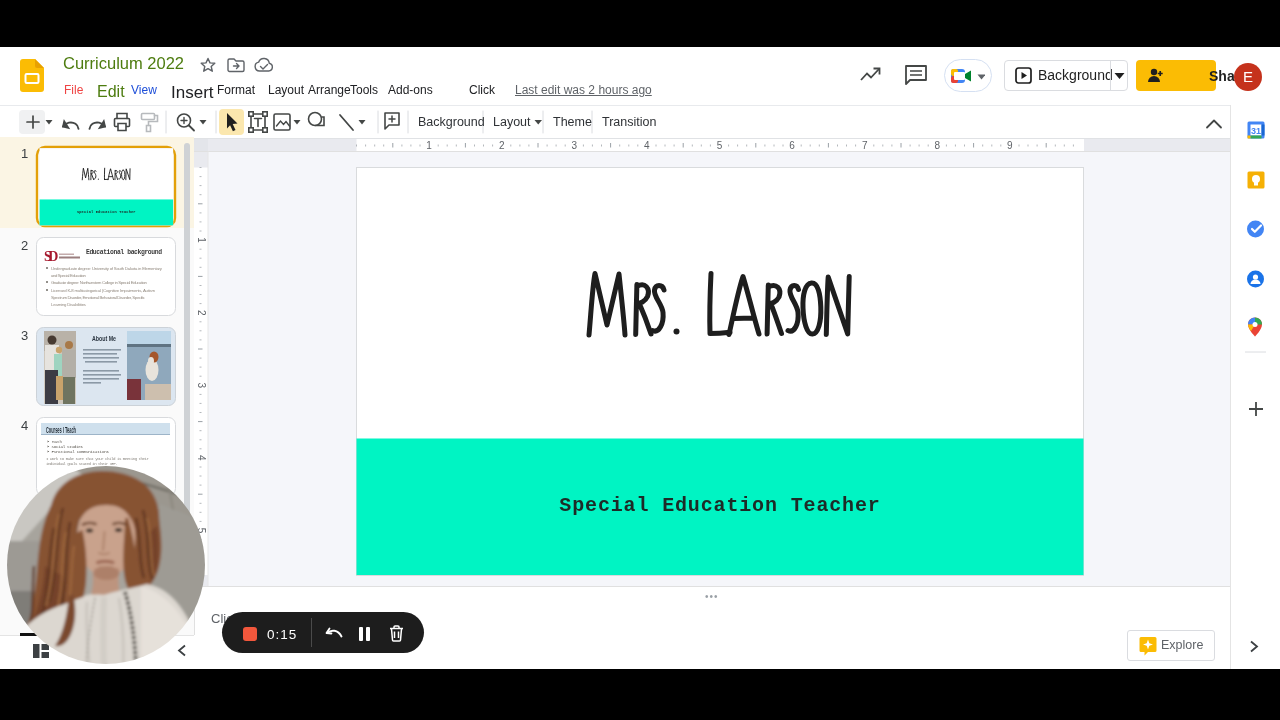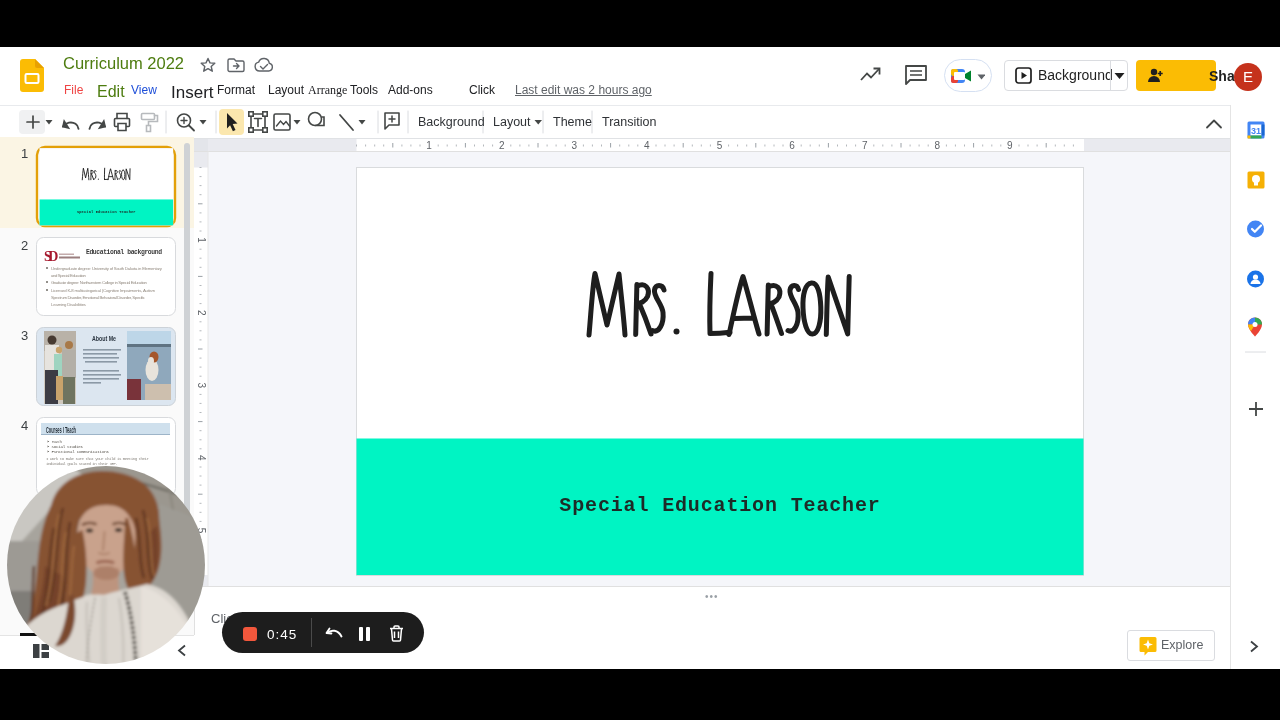--- a/index.html
+++ b/index.html
@@ -33,21 +33,21 @@
       </g>
     </g>
   </svg>
 
   <span class="abs" style="left:64px;top:36px;font-size:12px;color:#ef4444;">File</span>
     <span class="abs" style="left:97px;top:36px;font-size:16px;color:#4d7c0f;text-align:right;">Edit</span>
     <span class="abs" style="left:131px;top:36px;font-size:12px;color:#1d4ed8;">View</span>
     <span class="abs" style="left:171px;top:36px;font-size:17px;color:#202124;">Insert</span>
     <span class="abs" style="left:217px;top:36px;font-size:12px;color:#202124;">Format</span>
     <span class="abs" style="left:268px;top:36px;font-size:12px;color:#202124;">Layout</span>
-    <span class="abs" style="left:308px;top:36px;font-size:12px;color:#202124;font-family:Liberation Serif, serif;">Arrange</span>
+    <span class="abs" style="left:308px;top:36px;font-size:12px;color:#202124;">Arrange</span>
     <span class="abs" style="left:350px;top:36px;font-size:12px;color:#202124;">Tools</span>
     <span class="abs" style="left:388px;top:36px;font-size:12px;color:#202124;">Add-ons</span>
     <span class="abs" style="left:469px;top:36px;font-size:12px;color:#202124;">Click</span>
     <span class="abs" style="left:515px;top:36px;font-size:12px;color:#5f6368;text-decoration:underline;">Last edit was 2 hours ago</span>
 
   <svg class="abs" style="left:859px;top:18px" width="24" height="20" viewBox="0 0 24 20">
     <path d="M2 15 L8 8.5 L12 12.5 L20 4" fill="none" stroke="#444746" stroke-width="1.8"></path>
     <path d="M14.5 3.5 h6 v6" fill="none" stroke="#444746" stroke-width="1.8"></path>
   </svg>
   <svg class="abs" style="left:904px;top:17px" width="24" height="22" viewBox="0 0 24 22">
@@ -429,21 +429,21 @@
     <use href="#slideg"></use>
   </svg>
 
   <div class="abs" style="left:195px;top:539px;width:1035px;height:14px;background:#fff;border-top:1px solid #e0e0e0;"></div>
   <div class="abs" style="left:705px;top:544px;width:16px;height:3px;color:#9aa0a6;font-size:10px;letter-spacing:1px;">•••</div>
   <div class="abs" style="left:195px;top:553px;width:1035px;height:69px;background:#fff;"></div>
   <div class="abs" style="left:211px;top:563.5px;font-size:13px;color:#5f6368;">Click to add speaker notes</div>
 
   <div class="abs" style="left:222px;top:565px;width:202px;height:41px;background:#1d1d1d;border-radius:21px;"></div>
   <div class="abs" style="left:243px;top:580px;width:14px;height:14px;background:#f2573c;border-radius:3px;"></div>
-  <div class="abs" style="left:267px;top:580px;font-size:13.5px;color:#fff;letter-spacing:1px;">0:45</div>
+  <div class="abs" style="left:267px;top:580px;font-size:13.5px;color:#fff;letter-spacing:1px;">0:15</div>
   <div class="abs" style="left:311px;top:571px;width:1px;height:29px;background:#4a4a4a;"></div>
   <svg class="abs" style="left:325px;top:580px" width="19" height="14" viewBox="0 0 19 14">
     <path d="M4.5 1.5 L1.5 6 L6.5 6.5" fill="none" stroke="#fff" stroke-width="1.8" stroke-linecap="round" stroke-linejoin="round"></path>
     <path d="M2 6 C6 2.5 13 2.5 16.5 9.5" fill="none" stroke="#fff" stroke-width="1.9" stroke-linecap="round"></path>
   </svg>
   <div class="abs" style="left:359px;top:580px;width:3.5px;height:14px;background:#fff;border-radius:1px;"></div>
   <div class="abs" style="left:366px;top:580px;width:3.5px;height:14px;background:#fff;border-radius:1px;"></div>
   <svg class="abs" style="left:389px;top:578px" width="15" height="17" viewBox="0 0 15 17">
     <path d="M2.5 4 L3.5 15 a1 1 0 0 0 1 1 H10.5 a1 1 0 0 0 1-1 L12.5 4" fill="none" stroke="#fff" stroke-width="1.5"></path>
     <path d="M1 3.5 H14 M5 3.5 V2 a1 1 0 0 1 1-1 H9 a1 1 0 0 1 1 1 V3.5 M5.5 6.5 V13 M9.5 6.5 V13" stroke="#fff" stroke-width="1.5" fill="none"></path>

